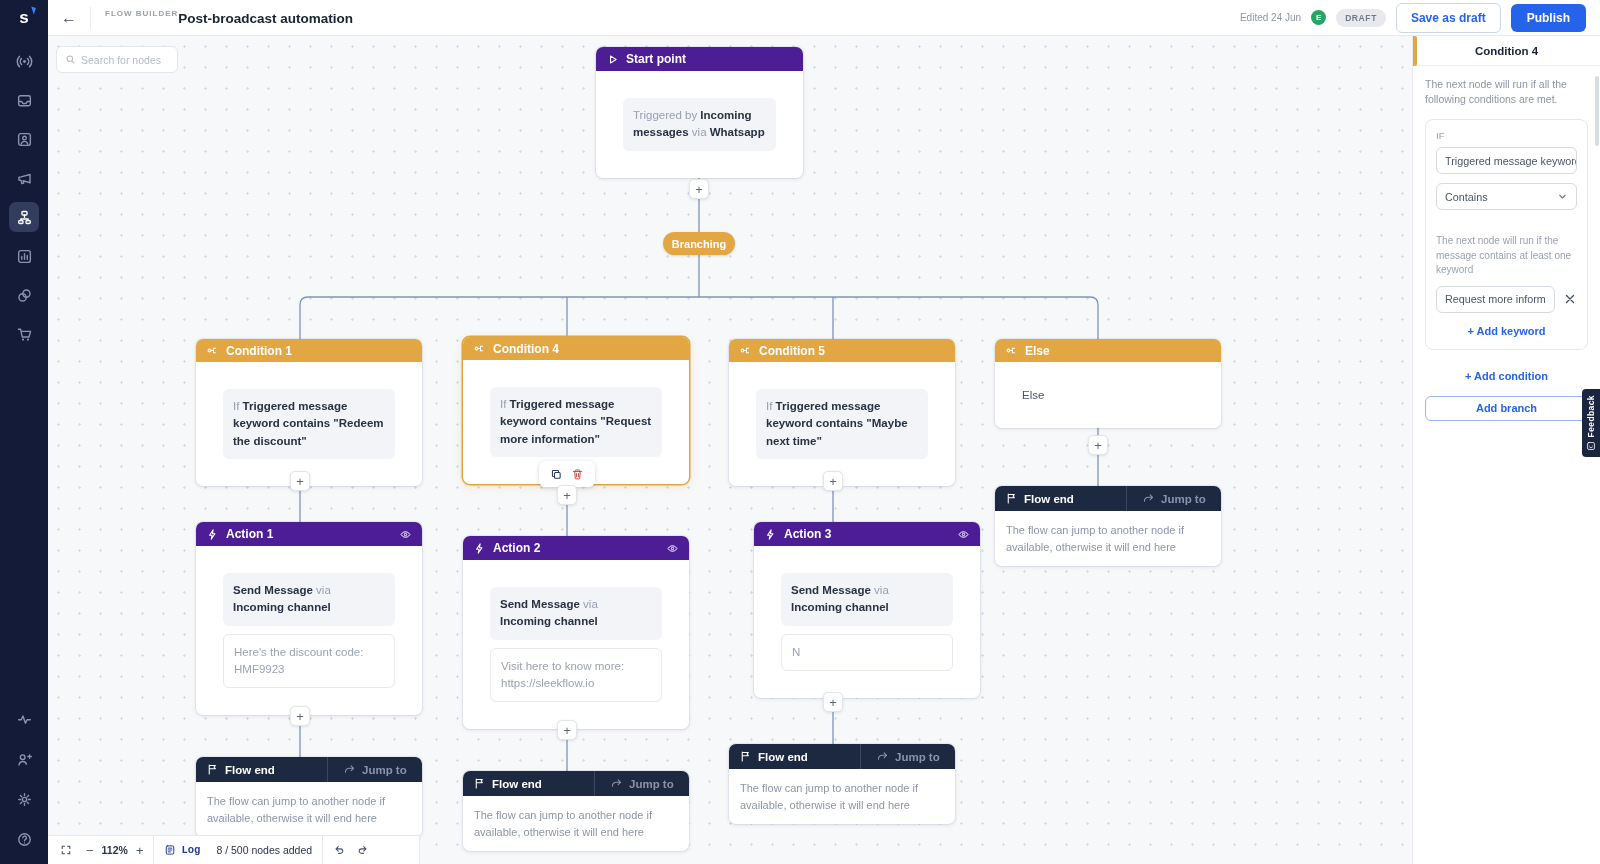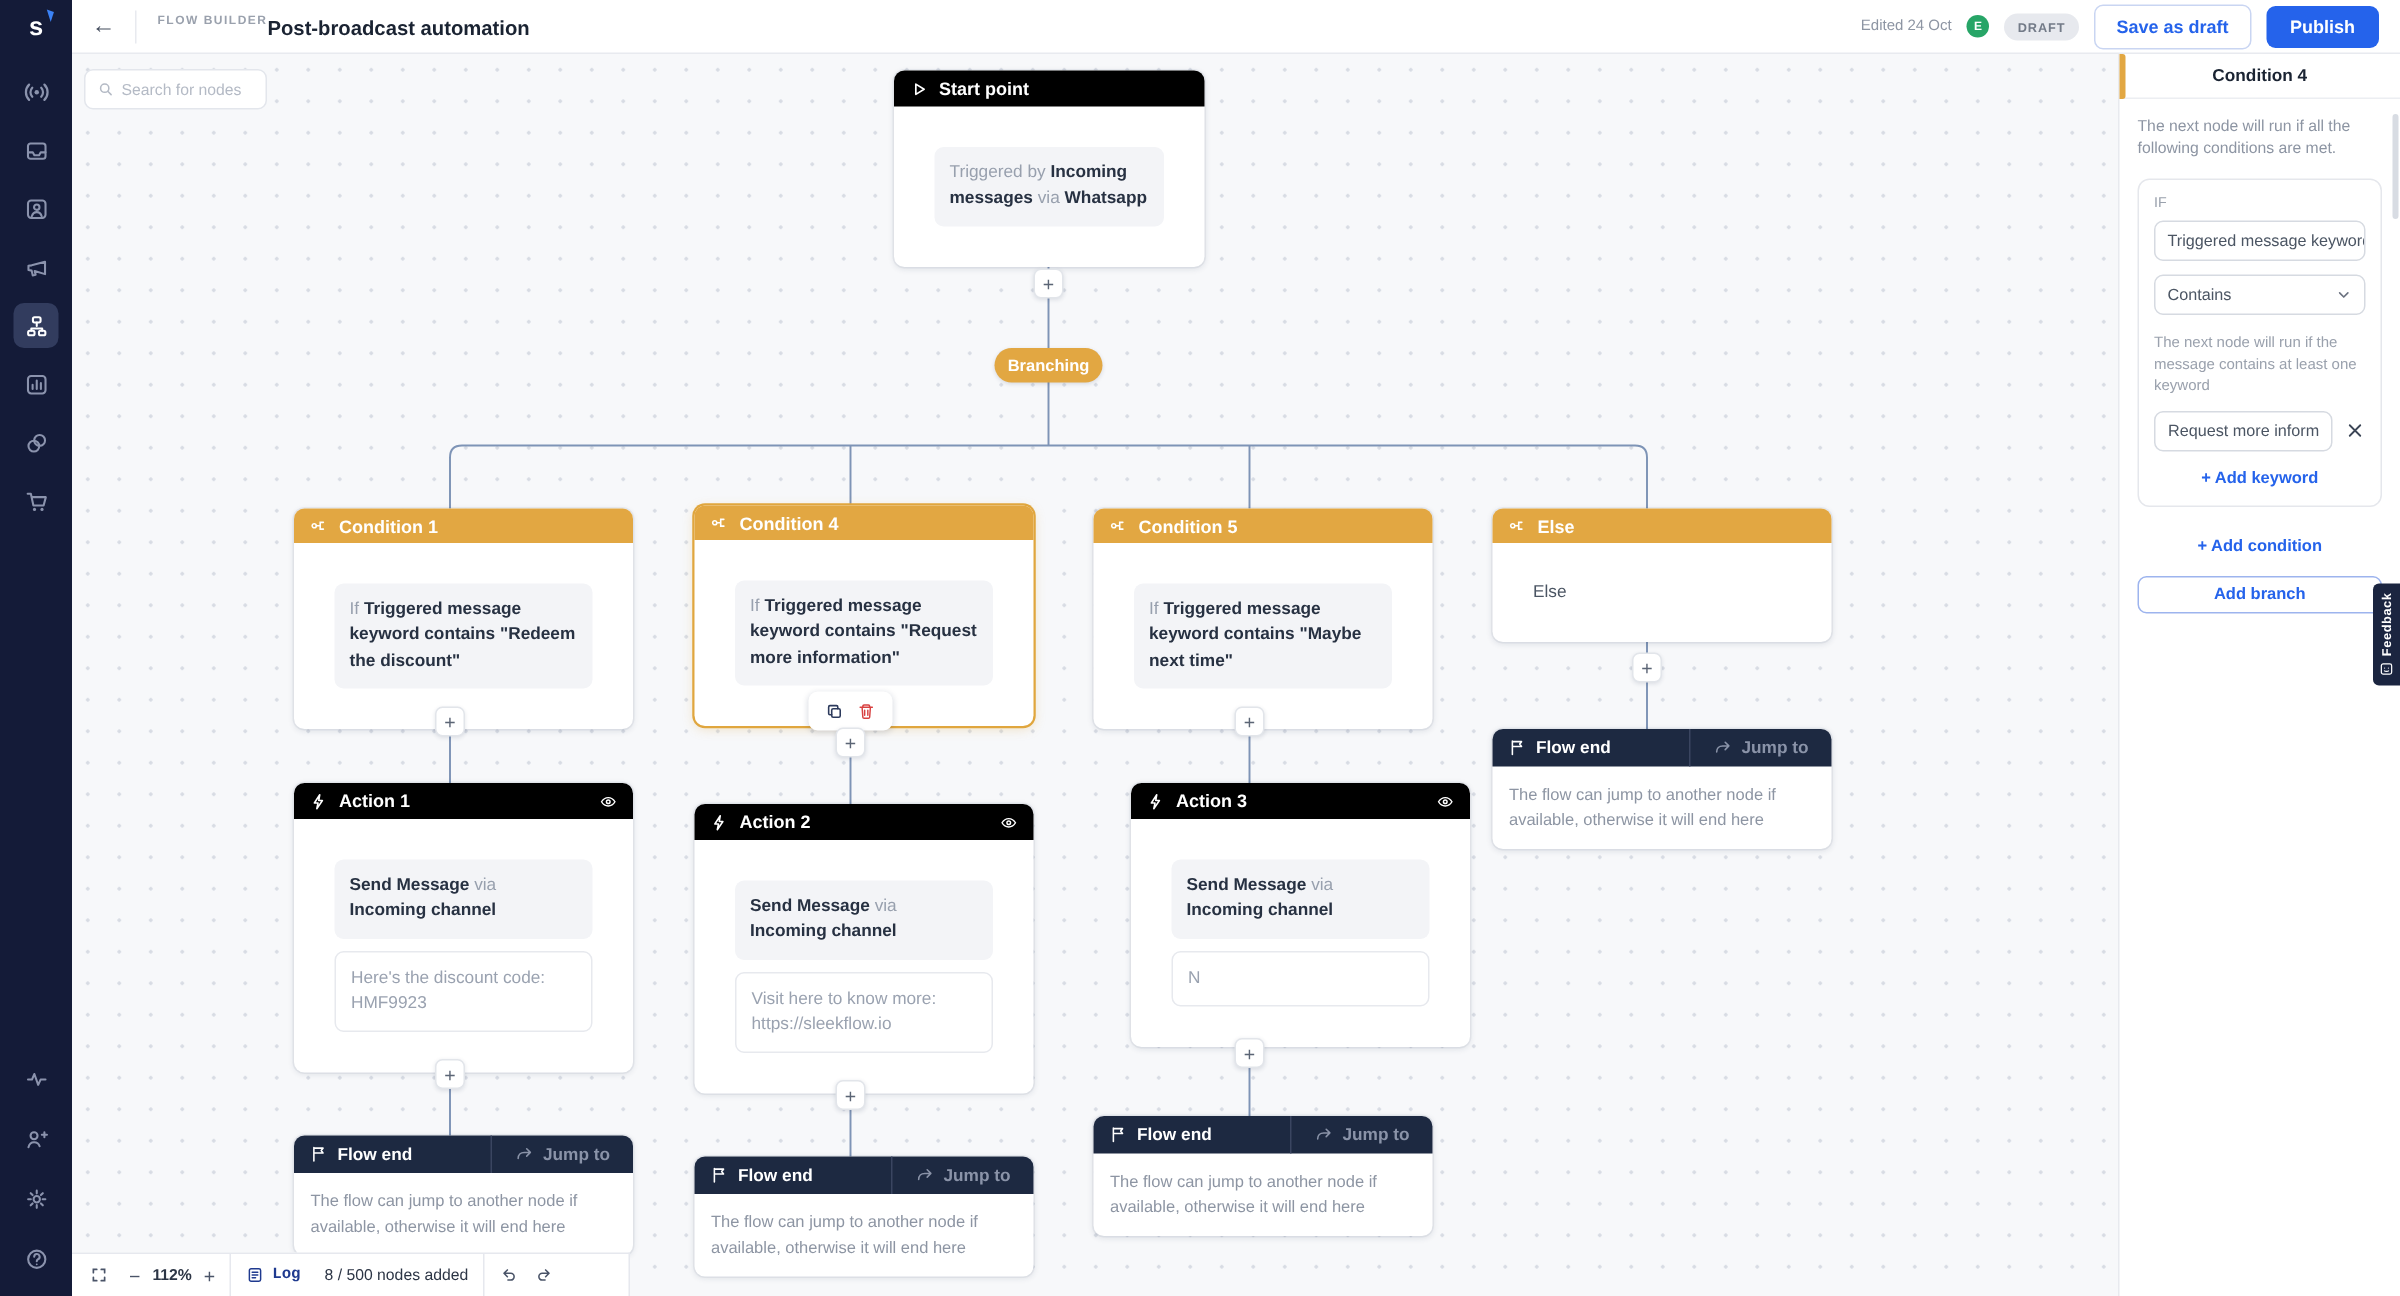--- a/index.html
+++ b/index.html
@@ -41,21 +41,21 @@
   .search-box svg { width:11px; height:11px; color:#b4bac5; flex:none; }
   .search-box input { border:none; outline:none; width:100%; font-size:10.5px; color:#3c4656; font-family:inherit; background:transparent; }
   .search-box input::placeholder { color:#b4bac5; }
 
   svg.wires { position:absolute; left:0; top:0; width:1364px; height:828px; z-index:1; }
 
   .node { position:absolute; width:226px; background:#fff; border-radius:7px; z-index:2;
           box-shadow:0 1px 4px rgba(24,39,75,.12), 0 0 0 1px rgba(24,39,75,.05); }
   .node-header { height:23px; display:flex; align-items:center; gap:7px; padding:0 10px; color:#fff; font-weight:bold; font-size:12px; border-radius:7px 7px 0 0; }
   .node-header svg { width:13px; height:13px; flex:none; }
-  .hdr-blue { background:#000000; height:24px; }
+  .hdr-blue { background:#4c1d95; height:24px; }
   .hdr-orange { background:#e2a742; }
   .hdr-dark { background:#1d2941; height:25px; padding:0; }
   .node-body { padding:27px; }
   .inner-box { background:#f3f4f7; border-radius:6px; padding:9px 10px; font-size:11.5px; line-height:1.5; color:#273142; font-weight:bold; }
   .dim { color:#98a0ae; font-weight:normal; }
   .msg-box { border:1px solid #e7e9ee; border-radius:6px; padding:9px 10px; margin-top:8px; color:#9aa2b0; font-size:11.5px; line-height:1.5; background:#fff; }
   .selected { box-shadow:0 0 0 1.5px #e0a63e, 0 2px 8px rgba(224,166,62,.28); }
   .eye { margin-left:auto; }
   .else-text { font-size:11.5px; color:#4b5563; }
 
@@ -85,21 +85,21 @@
   .panel-accent { position:absolute; left:0; top:0; width:4px; height:30px; background:#e2a742; border-radius:0 2px 2px 0; }
   .panel-header { height:30px; display:flex; align-items:center; justify-content:center; font-size:11.5px; font-weight:bold; color:#1a2332; border-bottom:1px solid #eceef2; }
   .panel-scroll { position:absolute; right:1px; top:40px; width:4px; height:70px; background:#d8dce3; border-radius:2px; }
   .panel-body { padding:11px 12px; }
   .panel-desc { font-size:10.5px; line-height:1.45; color:#8d95a3; }
   .cond-card { margin-top:12px; border:1px solid #e5e7ec; border-radius:8px; padding:10px; }
   .if-label { font-size:9.5px; color:#9aa1ad; }
   .field-box { margin-top:6px; height:27px; border:1px solid #d6dae1; border-radius:6px; padding:0 8px; display:flex; align-items:center; font-size:10.8px; color:#4b5563; white-space:nowrap; overflow:hidden; cursor:pointer; }
   .select-box { margin-top:9px; height:27px; border:1px solid #d6dae1; border-radius:6px; padding:0 8px; display:flex; align-items:center; font-size:10.8px; color:#4b5563; cursor:pointer; }
   .select-box svg { margin-left:auto; width:11px; height:11px; color:#6b7280; }
-  .helper-text { margin-top:12px; font-size:10px; line-height:1.45; color:#9aa1ad; }
+  .helper-text { margin-top:24px; font-size:10px; line-height:1.45; color:#9aa1ad; }
   .keyword-row { margin-top:8px; display:flex; align-items:center; gap:8px; }
   .keyword-row input { flex:1; min-width:0; height:27px; border:1px solid #d6dae1; border-radius:6px; padding:0 8px; font-size:10.8px; color:#4b5563; font-family:inherit; outline:none; }
   .kw-close { width:14px; height:14px; color:#3c4656; cursor:pointer; flex:none; }
   .link-blue { display:block; margin:12px auto 2px; text-align:center; font-size:11px; font-weight:bold; color:#2563eb; cursor:pointer; background:none; border:none; font-family:inherit; }
   .add-condition { margin-top:20px; }
   .add-branch { display:block; width:100%; margin-top:14px; height:25px; background:#fff; border:1px solid #9db4ee; color:#2563eb; font-size:11px; font-weight:bold; border-radius:6px; cursor:pointer; font-family:inherit; }
 
   
   .feedback { position:absolute; right:0; top:389px; width:18px; height:68px; background:#1b2540; border-radius:4px 0 0 4px; z-index:50; display:flex; flex-direction:column; align-items:center; justify-content:center; gap:4px; cursor:pointer; }
   .feedback .fb-label { writing-mode:vertical-rl; transform:rotate(180deg); color:#fff; font-size:8.5px; font-weight:bold; letter-spacing:.4px; }
@@ -194,21 +194,21 @@
   </nav>
 
   <header class="topbar">
     <div class="back-btn">←</div>
     <div class="topbar-sep"></div>
     <div class="title-block">
       <div class="breadcrumb">FLOW BUILDER</div>
       <div class="page-title">Post-broadcast automation</div>
     </div>
     <div class="topbar-right">
-      <span class="edited">Edited 24 Oct</span>
+      <span class="edited">Edited 24 Jun</span>
       <span class="avatar">E</span>
       <span class="draft-badge">DRAFT</span>
       <button class="btn-outline">Save as draft</button>
       <button class="btn-primary">Publish</button>
     </div>
   </header>
 
   <div class="canvas">
 
     <div class="search-box">

